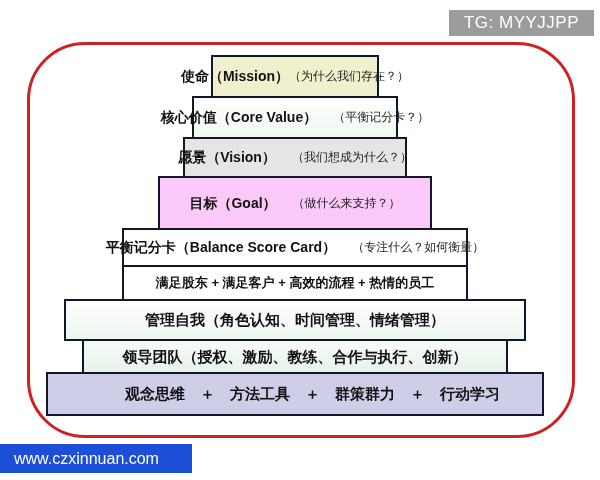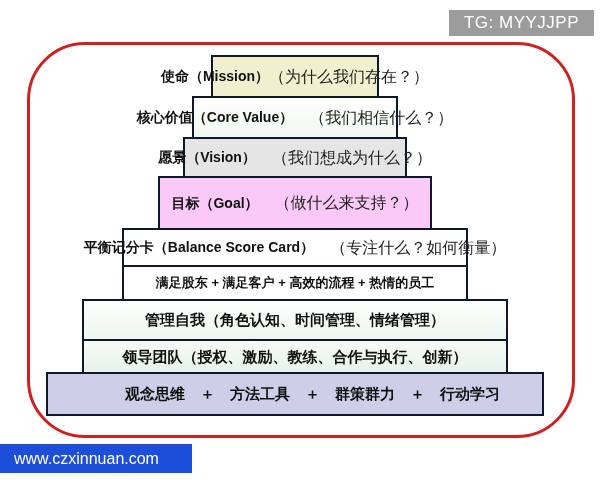--- a/index.html
+++ b/index.html
@@ -79,32 +79,32 @@
   }
   .tier + .tier { margin-top: -2px; gap: 16px; }
   .tier-title {
     font-weight: bold;
     font-size: 14px;
     line-height: 1.2;
     white-space: nowrap;
   }
   .tier-sub {
     font-weight: normal;
-    font-size: 16px;
+    font-size: 12px;
     line-height: 1.2;
     color: #222222;
     white-space: nowrap;
   }
   .t1 { width: 168px; height: 43px; background: #f0f0cf; }
   .t2 { width: 206px; height: 43px; background: linear-gradient(#ffffff, #f0f8f1); }
   .t3 { width: 224px; height: 41px; background: #e5e5e5; }
   .t4 { width: 274px; height: 54px; background: #fbc9f8; }
   .t5 { width: 346px; height: 39px; background: #ffffff; }
   .t6 { width: 346px; height: 36px; background: #ffffff; }
-  .t7 { width: 426px; height: 42px; background: linear-gradient(#fdfefd, #edf6ef); }
+  .t7 { width: 462px; height: 42px; background: linear-gradient(#fdfefd, #edf6ef); }
   .t8 { width: 426px; height: 35px; background: linear-gradient(#f6fbf7, #e7f2ea); }
   .t9 { width: 498px; height: 44px; background: #cecee8; padding-left: 35px; }
   .t6 .tier-title { font-size: 13px; }
   .t7 .tier-title, .t8 .tier-title, .t9 .tier-title { font-size: 15px; }
 </style>
 </head>
 <body>
 
 <div class="canvas">
 
@@ -114,21 +114,21 @@
 
   <div class="pyramid">
 
     <div class="tier t1">
       <div class="tier-title">使命（Mission）</div>
       <div class="tier-sub">（为什么我们存在？）</div>
     </div>
 
     <div class="tier t2">
       <div class="tier-title">核心价值（Core Value）</div>
-      <div class="tier-sub">（我们相信什么？）</div>
+      <div class="tier-sub">（平衡记分卡？）</div>
     </div>
 
     <div class="tier t3">
       <div class="tier-title">愿景（Vision）</div>
       <div class="tier-sub">（我们想成为什么？）</div>
     </div>
 
     <div class="tier t4">
       <div class="tier-title">目标（Goal）</div>
       <div class="tier-sub">（做什么来支持？）</div>

